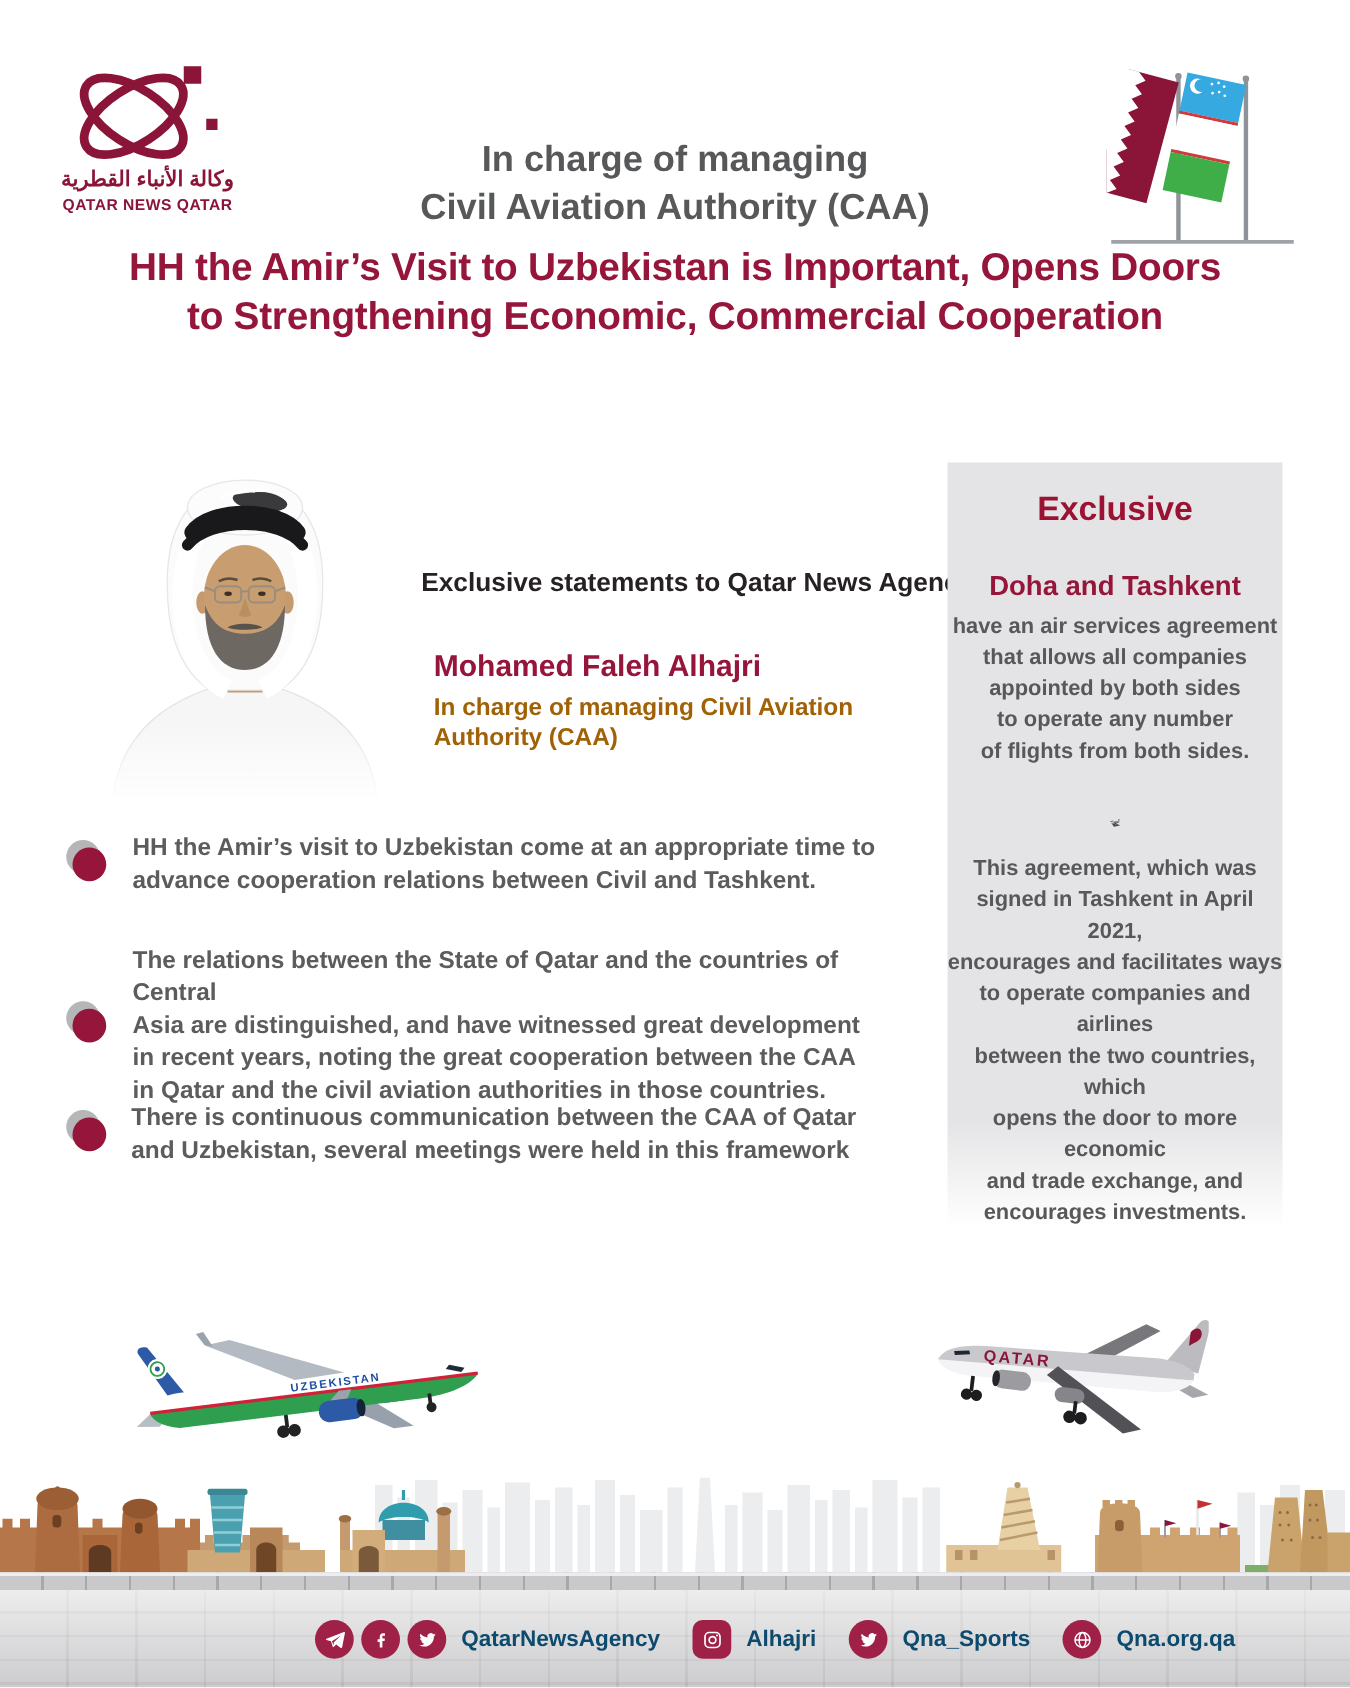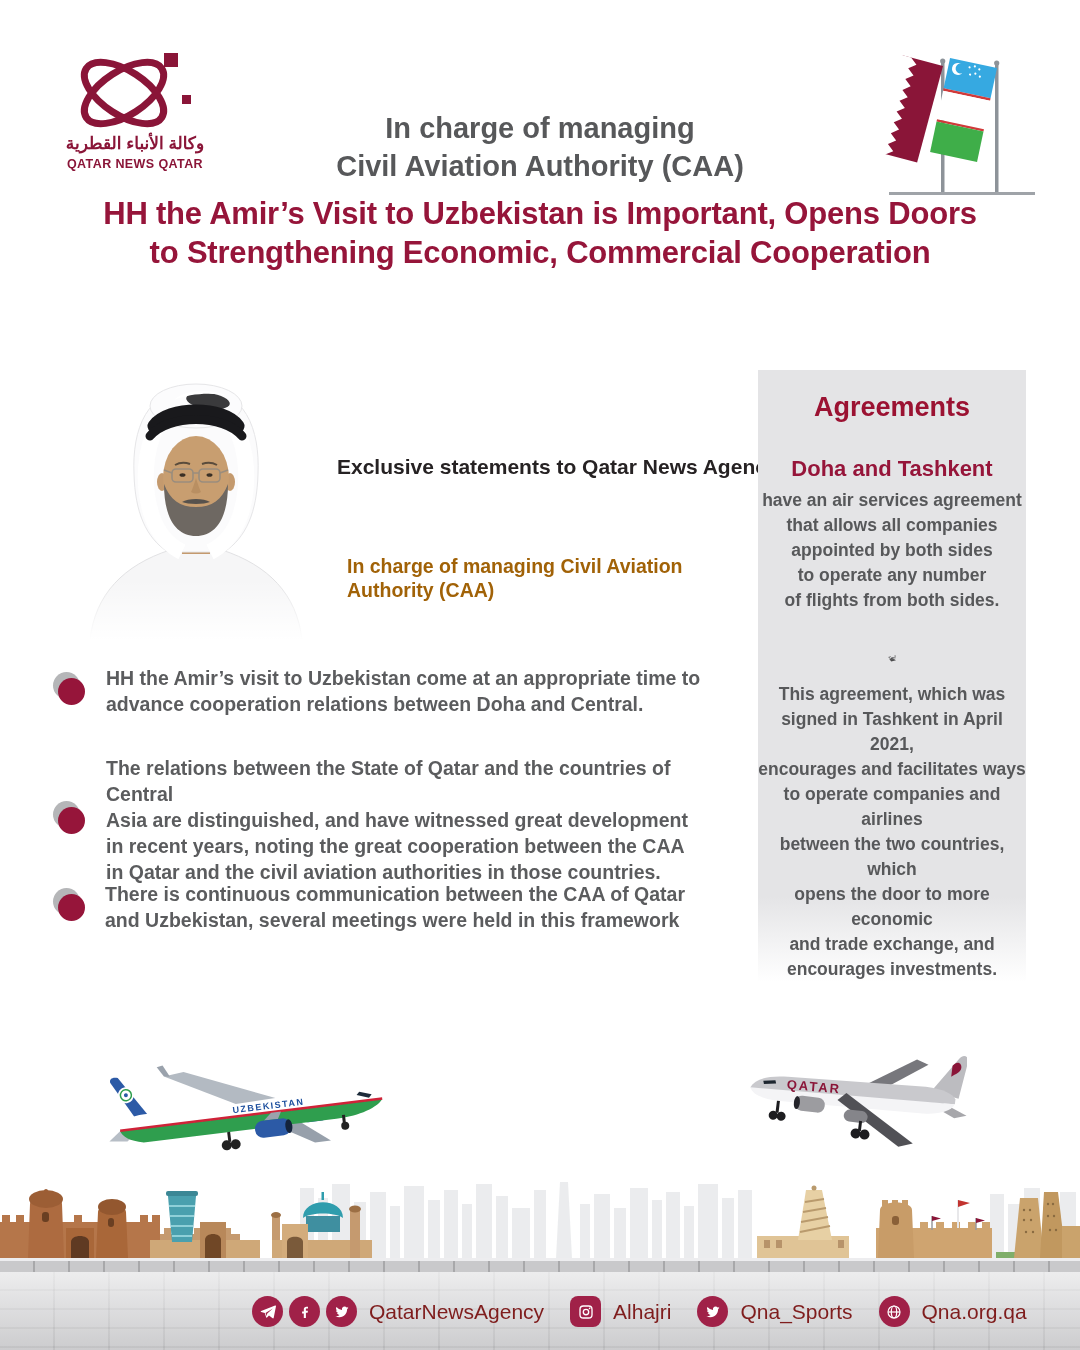--- a/index.html
+++ b/index.html
@@ -1,21 +1,21 @@
 <!DOCTYPE html>
 <html><head>
 <meta charset="utf-8">
 <style>
   * { box-sizing: border-box; margin: 0; padding: 0; }
   html,body { width:1080px; }
   body { font-family: "Liberation Sans", sans-serif; background:#ffffff; }
   .canvas { position:relative; width:1080px; height:1350px; background:#ffffff; overflow:hidden; }
 
   
-  .logo { position:absolute; left:60px; top:50px; width:150px; text-align:center; }
+  .logo { position:absolute; left:43px; top:50px; width:150px; text-align:center; }
   .logo svg { display:block; margin:0 auto; }
   .logo-ar { font-size:17px; font-weight:700; color:#8a1538; margin-top:1px; }
   .logo-en { font-size:12.5px; font-weight:700; color:#8a1538; letter-spacing:.4px; margin-top:3px; }
 
   .kicker { position:absolute; left:150px; top:110px; width:780px; text-align:center;
             font-size:29px; font-weight:700; color:#57585a; line-height:1.3; white-space:pre-line; }
   .headline { position:absolute; left:0; top:194px; width:1080px; text-align:center;
             font-size:31px; font-weight:800; color:#96153a; line-height:1.26; white-space:pre-line; letter-spacing:-.2px; }
   .flags { position:absolute; left:885px; top:46px; }
 
@@ -55,21 +55,21 @@
           background-image:linear-gradient(180deg,rgba(255,255,255,.55),rgba(0,0,0,.05)),
             repeating-linear-gradient(90deg,rgba(0,0,0,0) 0 53px,rgba(0,0,0,.06) 53px 55px),
             repeating-linear-gradient(180deg,rgba(0,0,0,0) 0 17px,rgba(0,0,0,.05) 17px 19px); }
 
   
   .footer { position:absolute; left:252px; top:1296px; display:flex; align-items:center; }
   .sicon { width:31px; height:31px; border-radius:50%; background:#a02148; display:flex;
            align-items:center; justify-content:center; margin-right:6px; flex:none; }
   .sicon.square { border-radius:8px; }
   .sicon svg { width:18px; height:18px; display:block; }
-  .handle { font-size:21px; font-weight:400; color:#7f1d1d; margin:0 26px 0 6px; white-space:nowrap; }
+  .handle { font-size:18px; font-weight:700; color:#0c4a6e; margin:0 26px 0 6px; white-space:nowrap; }
   .handle.last { margin-right:0; }
 </style>
 </head>
 <body>
 
 <div class="canvas">
 
   <div class="logo">
     <svg width="150" height="82" viewBox="0 0 150 82">
       <g fill="none" stroke="#8a1538" stroke-width="7">
@@ -146,43 +146,44 @@
     <path d="M152,58 C166,84 168,120 158,150 C152,168 140,180 128,186" stroke="#ffffff" stroke-width="16" fill="none"></path>
     <ellipse cx="114" cy="40" rx="46" ry="22" fill="#fcfcfd" stroke="#e6e6e8"></ellipse>
     <ellipse cx="126" cy="35" rx="22" ry="8" fill="#3a3a3c" transform="rotate(8 126 35)"></ellipse>
     <path d="M92,34 C102,24 128,22 146,30 C132,26 108,27 92,34 Z" fill="#ffffff"></path>
     <path d="M72,60 C86,40 142,40 156,60" stroke="#19191c" stroke-width="13" fill="none" stroke-linecap="round"></path>
     <path d="M68,70 C86,48 142,48 160,70" stroke="#19191c" stroke-width="9" fill="none" stroke-linecap="round"></path>
     <rect x="0" y="0" width="228" height="274" fill="url(#fade)"></rect>
   </svg>
 
   <div class="exclusive">Exclusive statements to Qatar News Agency</div>
+  <div class="speaker-name">Mohamed Faleh Alhajri</div>
   <div class="speaker-title">In charge of managing Civil Aviation
 Authority (CAA)</div>
 
   <div class="bullet-item" id="bullet-1">
     <span class="bullet-dot"></span>
     <span class="bullet-text">HH the Amir’s visit to Uzbekistan come at an appropriate time to
-advance cooperation relations between Doha and Central.</span>
+advance cooperation relations between Civil and Tashkent.</span>
   </div>
   <div class="bullet-item" id="bullet-2">
     <span class="bullet-dot"></span>
     <span class="bullet-text">The relations between the State of Qatar and the countries of Central
 Asia are distinguished, and have witnessed great development
 in recent years, noting the great cooperation between the CAA
 in Qatar and the civil aviation authorities in those countries.</span>
   </div>
   <div class="bullet-item" id="bullet-3">
     <span class="bullet-dot"></span>
     <span class="bullet-text">There is continuous communication between the CAA of Qatar
 and Uzbekistan, several meetings were held in this framework</span>
   </div>
 
   <div class="panel">
-    <div class="panel-title">Agreements</div>
+    <div class="panel-title">Exclusive</div>
     <div class="panel-subtitle">Doha and Tashkent</div>
     <div class="panel-body">have an air services agreement
 that allows all companies
 appointed by both sides
 to operate any number
 of flights from both sides.</div>
     <svg class="airport" width="132" height="100" viewBox="0 0 140 104">
       <g fill="#4a4a4c">
         <g transform="translate(10,26) rotate(-14)">
           <rect x="0" y="8" width="44" height="7" rx="3.5"></rect>

